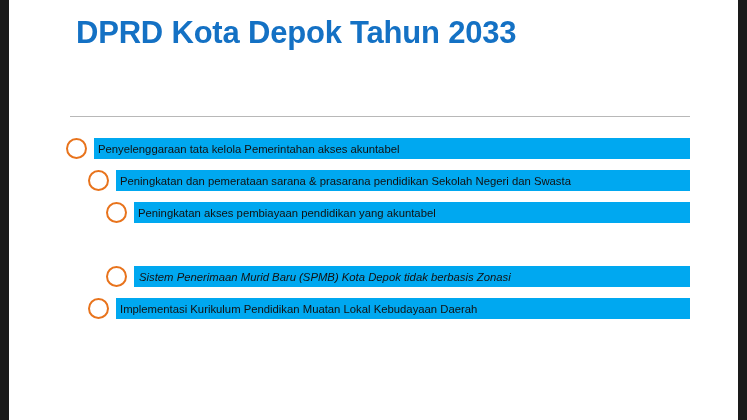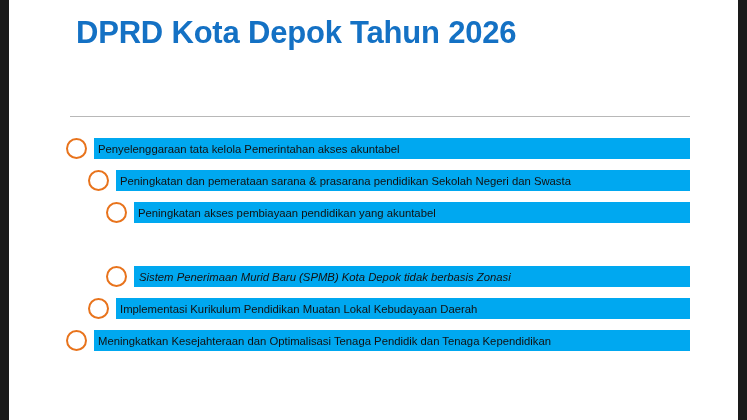--- a/index.html
+++ b/index.html
@@ -126,21 +126,21 @@
 </style>
 </head>
 <body>
 
 <div class="slide">
 
   <div class="left-bar"></div>
   <div class="right-bar"></div>
 
   <div class="title">
-    <span class="title-line">DPRD Kota Depok Tahun 2026</span>
+    <span class="title-line">DPRD Kota Depok Tahun 2033</span>
   </div>
 
   <div class="divider"></div>
 
   <div class="list">
 
     <div class="row r0">
       <div class="bar"></div>
       <div class="circle"></div>
       <div class="label">Penyelenggaraan tata kelola Pemerintahan akses akuntabel</div>
@@ -164,20 +164,15 @@
       <div class="circle"></div>
       <div class="label">Sistem Penerimaan Murid Baru (SPMB) Kota Depok tidak berbasis Zonasi</div>
     </div>
 
     <div class="row r5">
       <div class="bar"></div>
       <div class="circle"></div>
       <div class="label">Implementasi Kurikulum Pendidikan Muatan Lokal Kebudayaan Daerah</div>
     </div>
 
-    <div class="row r6">
-      <div class="bar"></div>
-      <div class="circle"></div>
-      <div class="label">Meningkatkan Kesejahteraan dan Optimalisasi Tenaga Pendidik dan Tenaga Kependidikan</div>
-    </div>
 
   </div>
 </div>
 
 </body></html>

